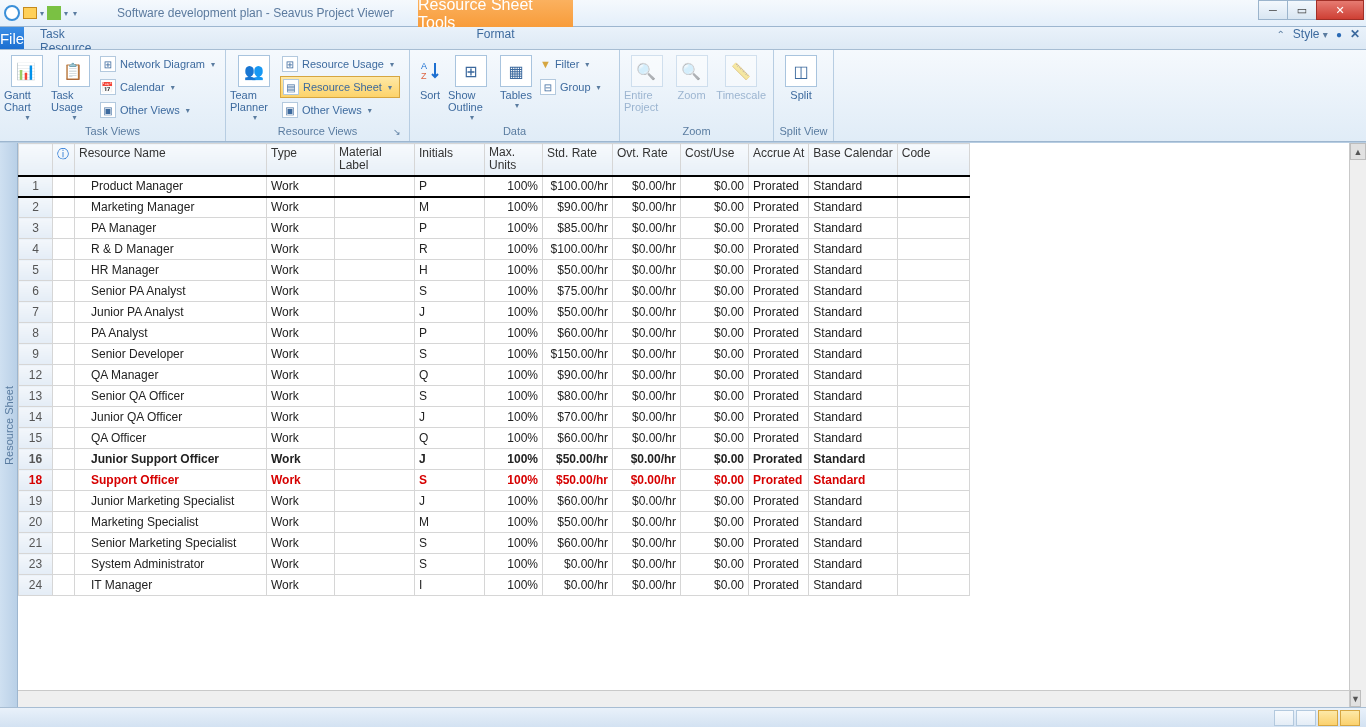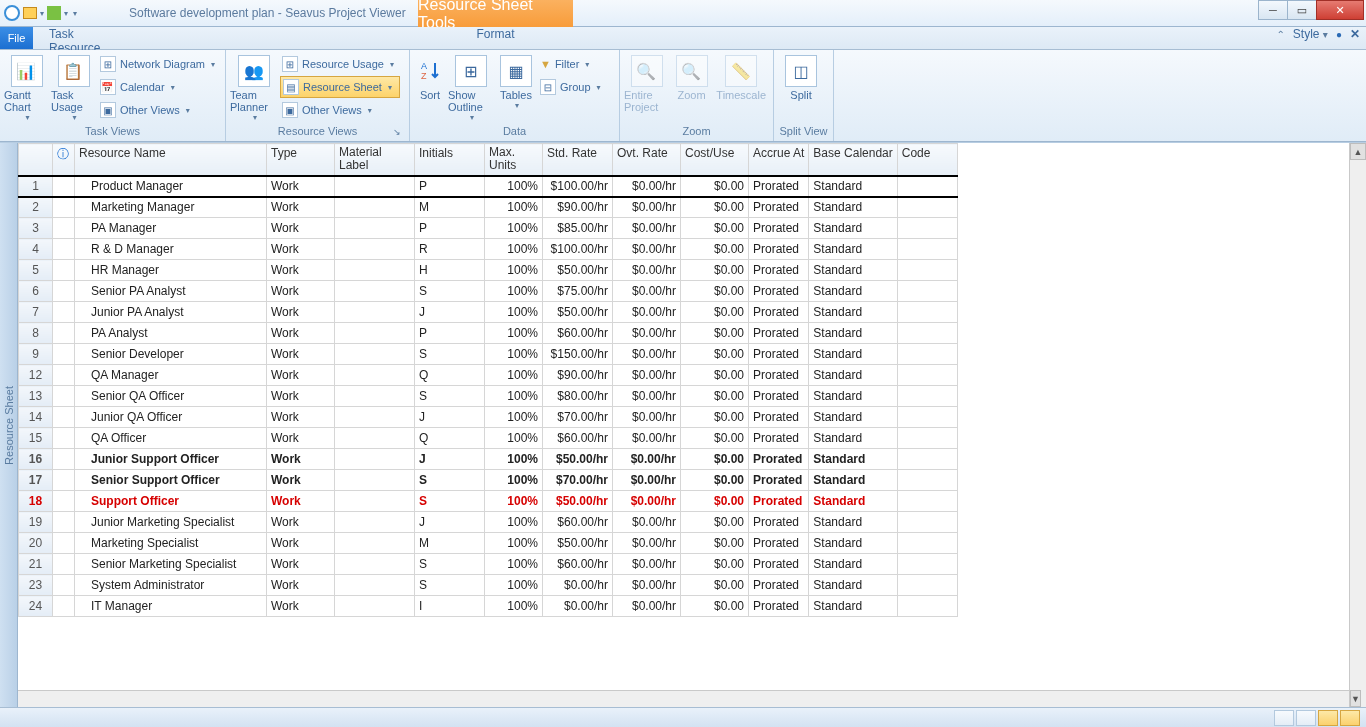--- a/index.html
+++ b/index.html
@@ -6,29 +6,29 @@
 body { width: 1366px; height: 727px; background: #fff; overflow: hidden; position: relative; }
 
 
 .titlebar { height: 27px; background: linear-gradient(to bottom, #f5f9fd 0%, #e4effa 100%); display: flex; align-items: center; position: relative; border-bottom: 1px solid #9db6cf;}
 .titlebar-left { display: flex; align-items: center; padding-left: 4px; gap: 1px;}
 .app-icon { width: 16px; height: 16px; border-radius: 50%; border: 2px solid #3a8fd8; background: #fff;}
 .title-qat { width: 18px; height: 18px; display: flex; align-items: center; justify-content: center;}
 .qa-folder { width: 14px; height: 12px; background: #ffd05a; border: 1px solid #c58a1e;}
 .qa-green { width: 14px; height: 14px; background: #7ac143;}
 .qa-dd { font-size: 8px; color: #5a7ca0;}
-.title-text { color: #5b7a9e; font-size: 12px; margin-left: 52px;}
+.title-text { color: #5b7a9e; font-size: 12px; margin-left: 40px;}
 .context-tab { position: absolute; left: 418px; top:0; height: 27px; width: 155px; background: linear-gradient(to bottom, #fbb15f 0%, #f89c3a 100%); color: #fff; font-size: 16px; display:flex; align-items:center; justify-content:center;}
 .win-controls { position: absolute; right: 2px; top: 0; display: flex;}
 .win-btn { width: 30px; height: 20px; display: flex; align-items: center; justify-content: center; font-size:11px; color:#444; border:1px solid #9bb4cc; background:linear-gradient(#f3f8fd,#d9e6f2); margin-left:-1px;}
 .win-close { width: 48px; background: linear-gradient(#e67b72,#ce3f34); color:#fff; border-color:#a12f27;}
 
 
 .menubar { height: 23px; background: linear-gradient(#eaf2fa,#dde9f5); display:flex; align-items:stretch; border-bottom:1px solid #a7bdd3; position:relative;}
-.file-tab { width:33px; background: linear-gradient(#3b8ee6,#1c6fd1); color:#fff; font-size:11px; display:flex; align-items:center; justify-content:center;}
+.file-tab { width:24px; background: linear-gradient(#3b8ee6,#1c6fd1); color:#fff; font-size:15px; display:flex; align-items:center; justify-content:center;}
 .menu-item { padding: 0 16px; font-size:12px; color:#3d6a9e; display:flex; align-items:center;}
 .menu-item.active { background:#f5faff; border:1px solid #9db6cf; border-bottom:none; color:#8b5cf6;margin-top:8px;}
 .menu-format { position:absolute; left:418px; width:155px; text-align:center; color:#3d6a9e; font-size:12px; display:flex; align-items:center; justify-content:center;}
 .menu-right { position:absolute; right:6px; display:flex; align-items:center; gap:8px; font-size:12px; color:#3d6a9e;}
 .chev { font-size:10px; color:#5a7ca0;}
 
 
 .ribbon { height: 92px; background: linear-gradient(#f5f9fd,#e0ecf7); border-bottom: 1px solid #9db6cf; display:flex; position:relative;}
 .rgroup { border-right: 1px solid #b7cde2; height:100%; display:flex; flex-direction:column; }
 .rgroup-body { flex:1; display:flex; align-items:flex-start; padding:3px 4px 0 4px; gap:2px;}
@@ -59,21 +59,21 @@
 .col-name { width:192px;}
 .col-type { width:68px;}
 .col-mat  { width:80px;}
 .col-init { width:70px;}
 .col-max  { width:58px; text-align:right;}
 .col-std  { width:70px; text-align:right;}
 .col-ovt  { width:68px; text-align:right;}
 .col-cost { width:68px; text-align:right;}
 .col-acc  { width:60px;}
 .col-cal  { width:86px;}
-.col-code { width:60px;}
+.col-code { width:72px;}
 tr.selrow td { border-top:2px solid #000; border-bottom:2px solid #000;}
 tr.boldrow td { font-weight:bold;}
 tr.redrow td { font-weight:bold; color:#d60000;}
 .right { text-align:right;}
 .hscroll { height:17px; background:#efefef; border-top:1px solid #c9c9c9;}
 
 
 .statusbar { position:absolute; bottom:0; left:0; right:0; height:20px; background: linear-gradient(#e9f1fa,#d3e2f2); border-top:1px solid #a7bdd3; display:flex; justify-content:flex-end; align-items:center; padding-right:6px; gap:2px;}
 .sb-btn { width:20px; height:16px; background: linear-gradient(#fde9a8,#fbd16e); border:1px solid #d6a641;}
 .sb-btn.plain { background: linear-gradient(#f7fafd,#e4edf6); border:1px solid #b3c9de;}
@@ -495,35 +495,20 @@
               <td class="col-mat"></td>
               <td class="col-init">J</td>
               <td class="col-max right">100%</td>
               <td class="col-std right">$50.00/hr</td>
               <td class="col-ovt right">$0.00/hr</td>
               <td class="col-cost right">$0.00</td>
               <td class="col-acc">Prorated</td>
               <td class="col-cal">Standard</td>
               <td class="col-code"></td>
             </tr>
-            <tr class="boldrow">
-              <td class="rownum">17</td>
-              <td class="info-col"></td>
-              <td class="col-name indent">Senior Support Officer</td>
-              <td class="col-type">Work</td>
-              <td class="col-mat"></td>
-              <td class="col-init">S</td>
-              <td class="col-max right">100%</td>
-              <td class="col-std right">$70.00/hr</td>
-              <td class="col-ovt right">$0.00/hr</td>
-              <td class="col-cost right">$0.00</td>
-              <td class="col-acc">Prorated</td>
-              <td class="col-cal">Standard</td>
-              <td class="col-code"></td>
-            </tr>
             <tr class="redrow">
               <td class="rownum">18</td>
               <td class="info-col"></td>
               <td class="col-name indent">Support Officer</td>
               <td class="col-type">Work</td>
               <td class="col-mat"></td>
               <td class="col-init">S</td>
               <td class="col-max right">100%</td>
               <td class="col-std right">$50.00/hr</td>
               <td class="col-ovt right">$0.00/hr</td>

